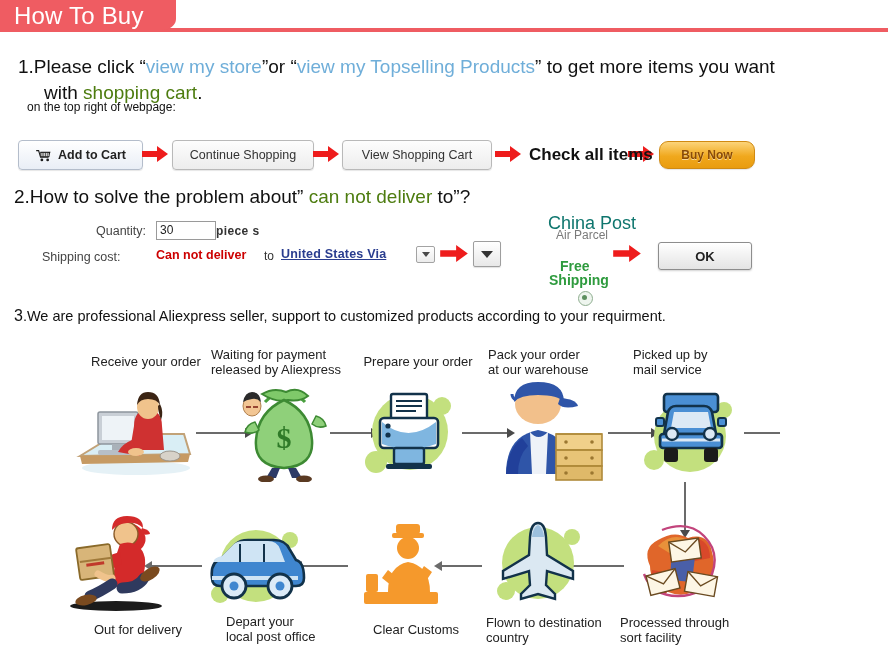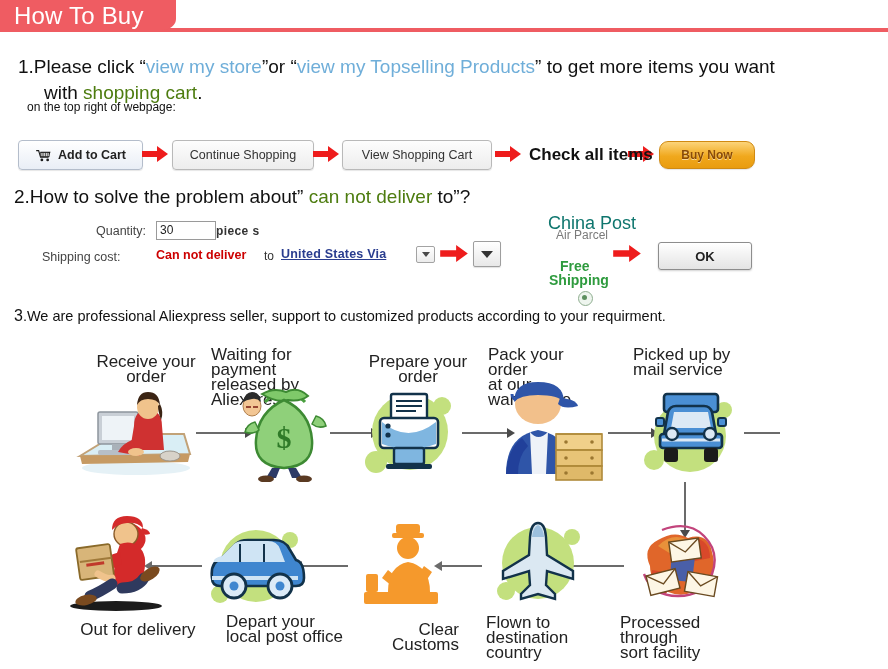--- a/index.html
+++ b/index.html
@@ -106,21 +106,21 @@
   .okbtn{
     position:absolute;left:658px;top:242px;width:92px;height:26px;
     border:1px solid #8d8d8d;border-radius:3px;
     background:linear-gradient(#ffffff,#e4e4e4);
     display:flex;align-items:center;justify-content:center;
     font-size:13px;font-weight:bold;color:#222;
     box-shadow:0 1px 2px rgba(0,0,0,.18);
   }
 
   
-  .flow-label{position:absolute;font-size:17px;line-height:15px;color:#222;text-align:left;white-space:pre-line;}
+  .flow-label{position:absolute;font-size:13px;line-height:15px;color:#222;text-align:left;white-space:pre-line;}
   .node{position:absolute;}
   .node svg{display:block;}
   .connector{position:absolute;background:#6b6b6b;}
   .conn-h{height:2px;}
   .conn-v{width:2px;}
   .ahead{position:absolute;width:0;height:0;}
   .ahead-r{border-top:5px solid transparent;border-bottom:5px solid transparent;border-left:8px solid #4a4a4a;}
   .ahead-l{border-top:5px solid transparent;border-bottom:5px solid transparent;border-right:8px solid #6b6b6b;}
   .ahead-d{border-left:5px solid transparent;border-right:5px solid transparent;border-top:8px solid #4a4a4a;}
 </style>

